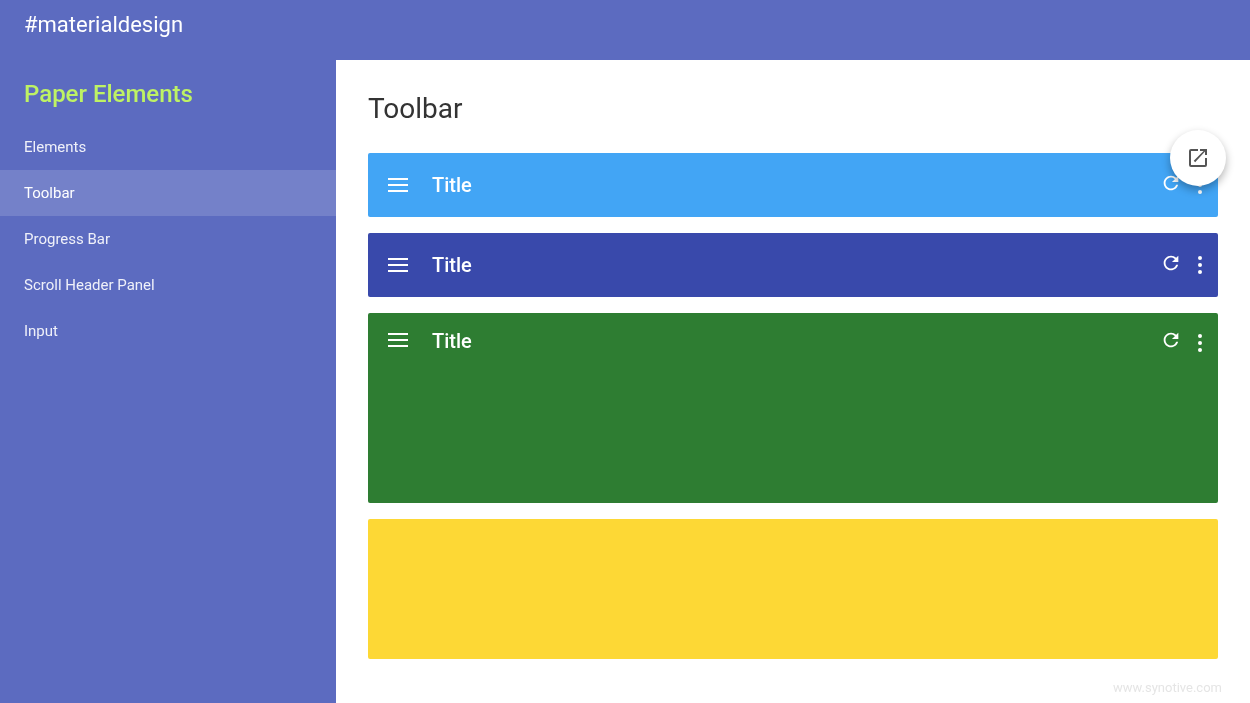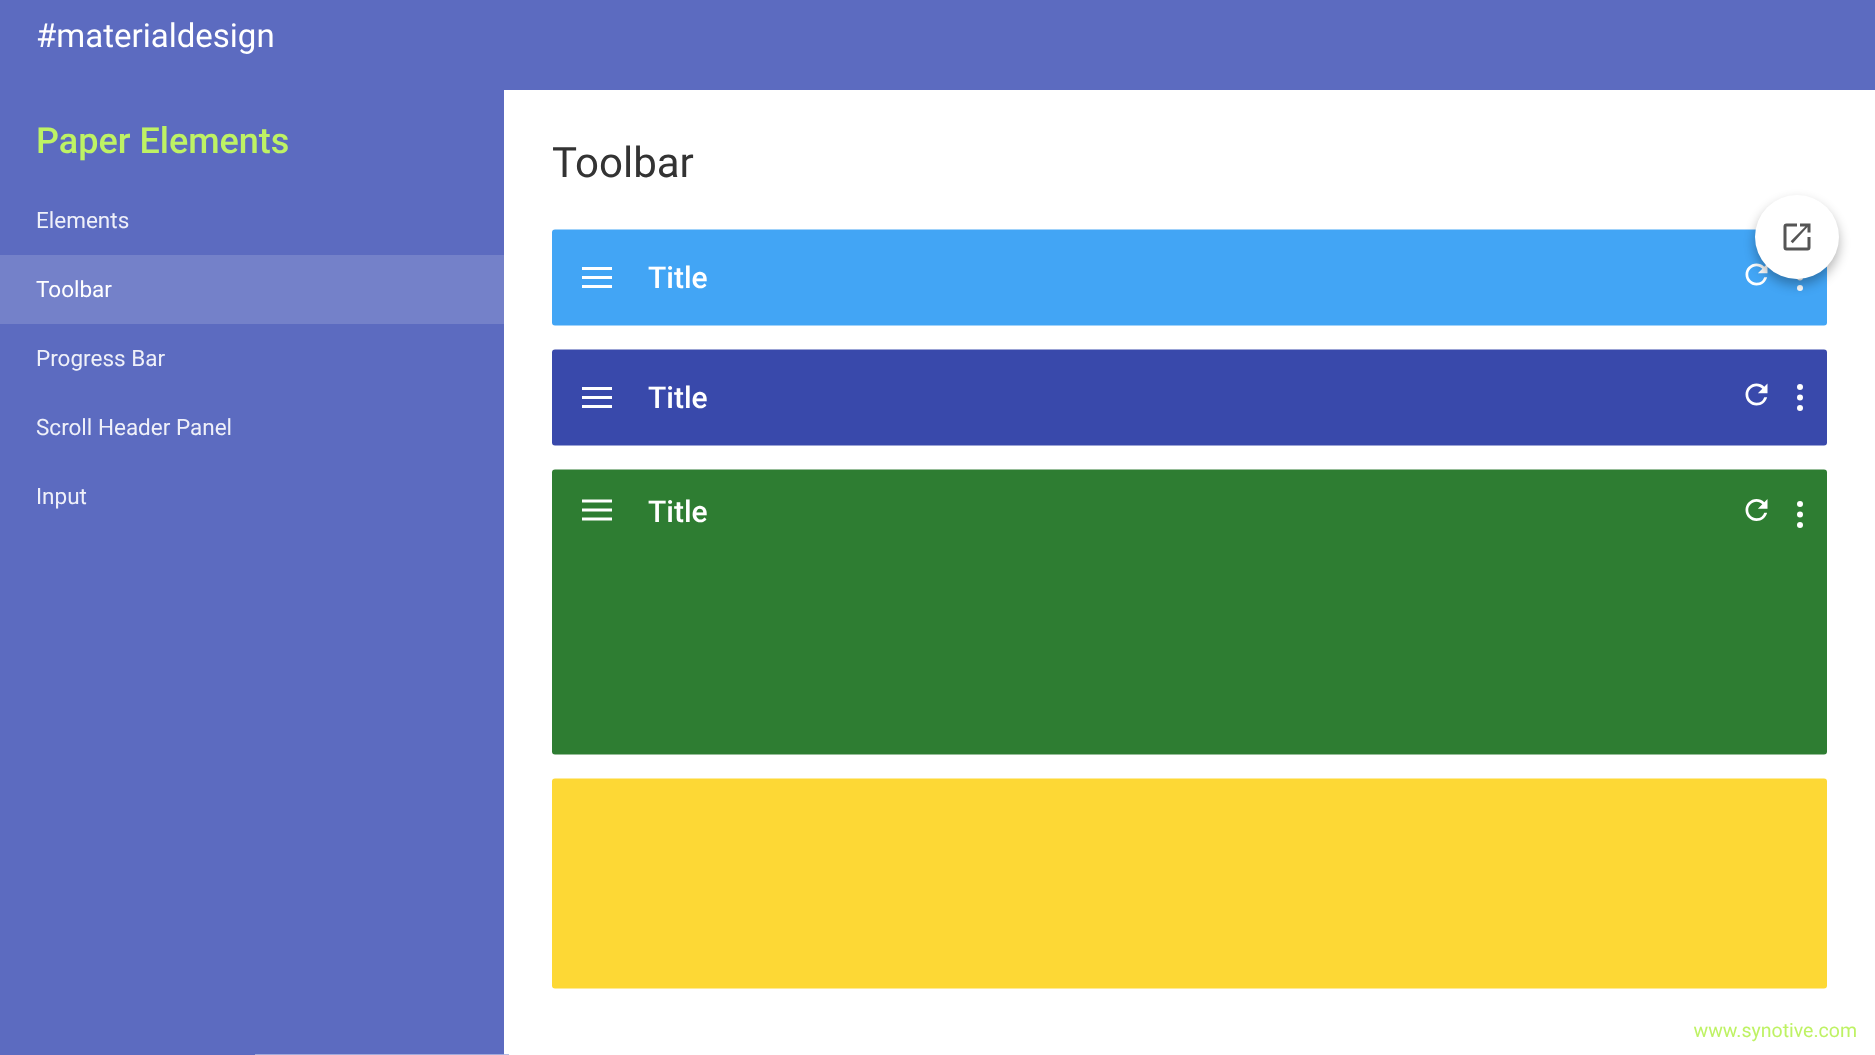--- a/index.html
+++ b/index.html
@@ -167,23 +167,23 @@
     .fab-button svg {
       width: 24px;
       height: 24px;
       fill: #555;
     }
 
     
     .footer-text {
       position: fixed;
       bottom: 8px;
-      right: 12px;
+      right: 28px;
       font-size: 13px;
-      color: #bef264;
+      color: #e5e5e5;
     }
 
     
     .refresh-svg {
       width: 22px;
       height: 22px;
     }
 
     .more-dots {
       display: flex;

